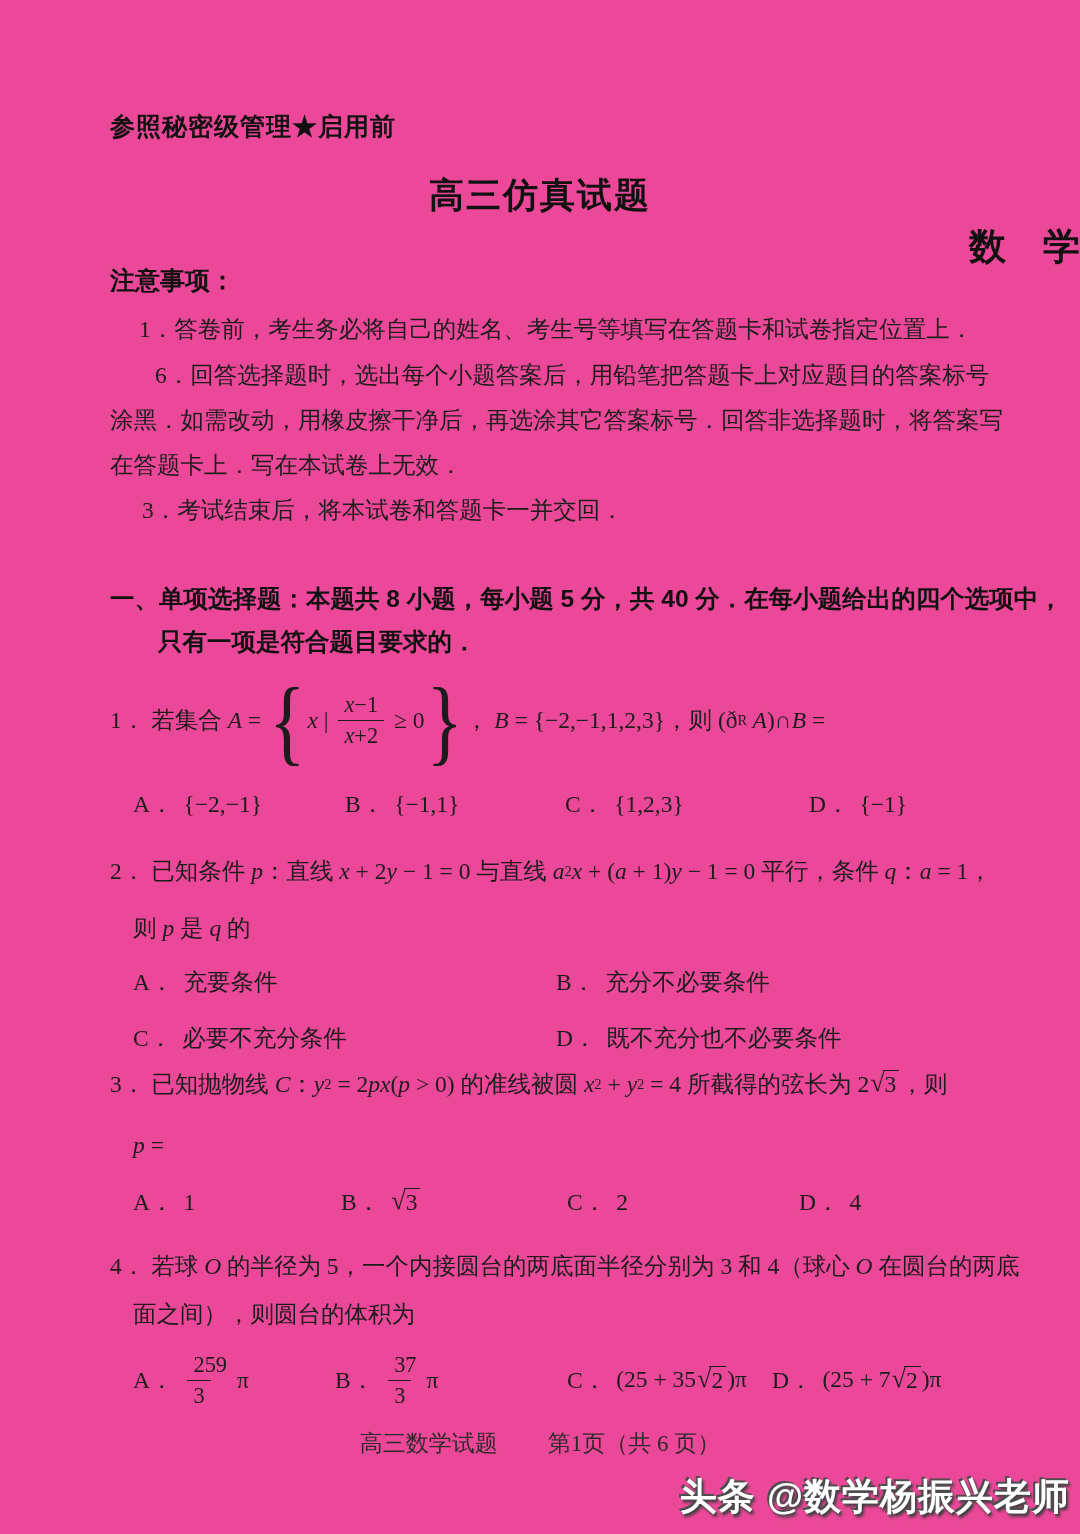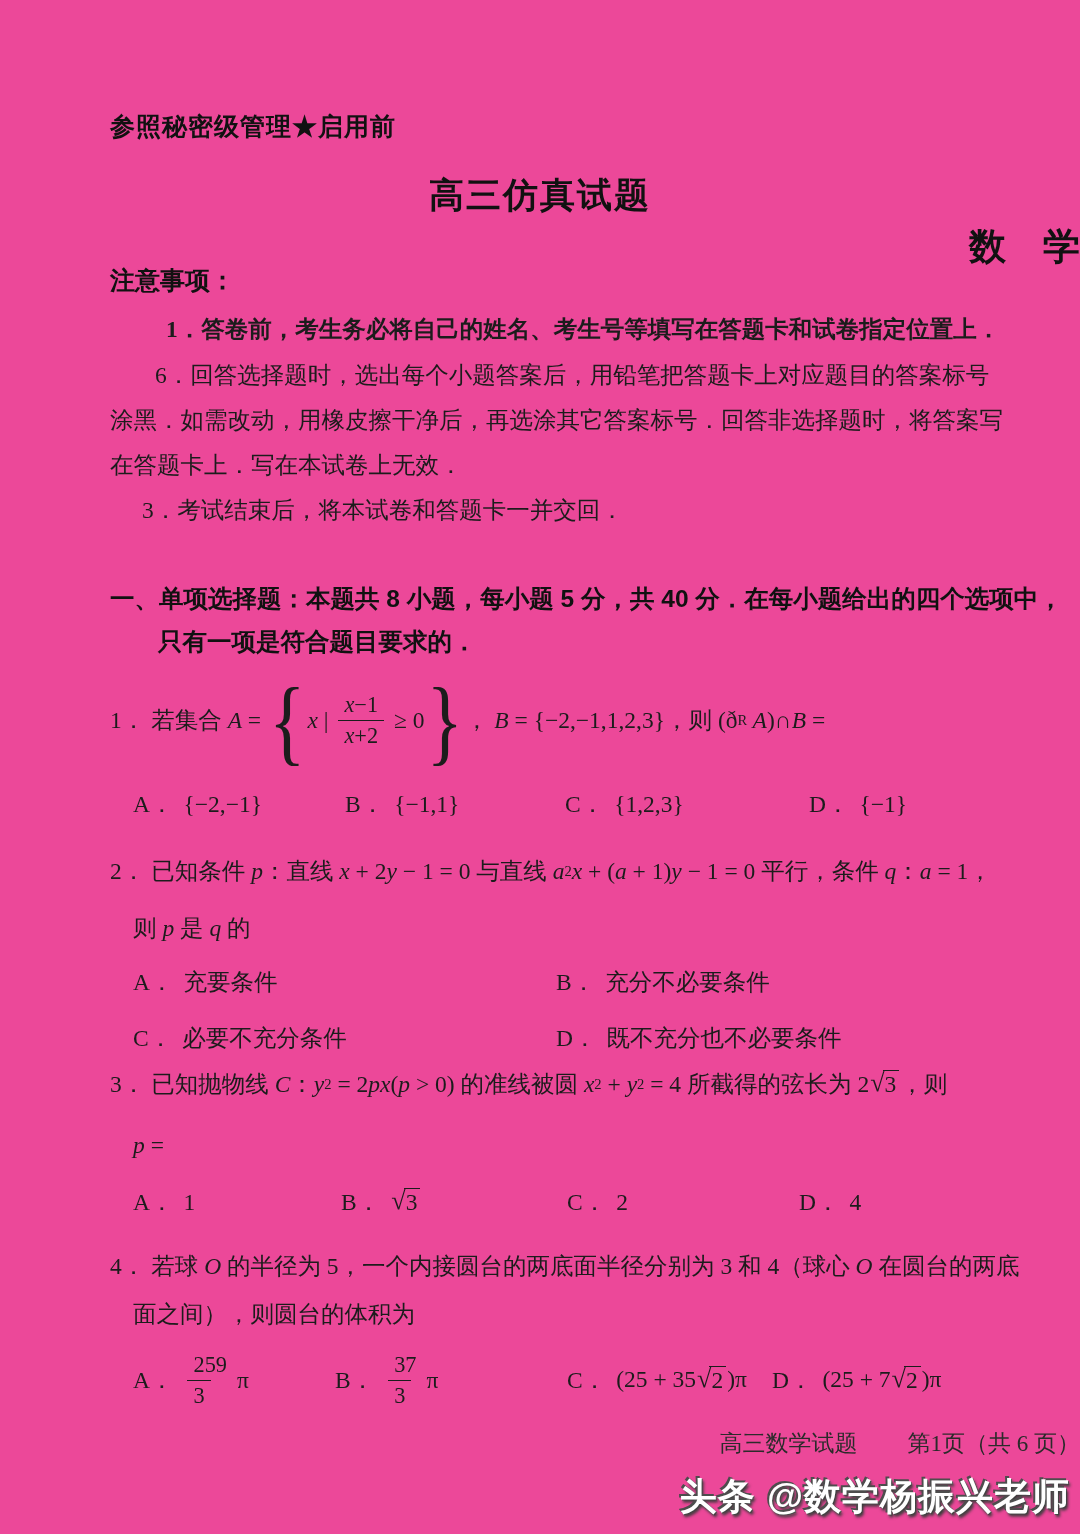--- a/index.html
+++ b/index.html
@@ -13,21 +13,21 @@
     font-size:23.5px;
     overflow:hidden;
   }
   .hei{font-family:"Liberation Sans", sans-serif;font-weight:700;color:#111;}
   .abs{position:absolute;}
   .classification{left:110px;top:110px;font-size:25px;letter-spacing:1px;}
   .title{left:0;top:172px;width:100%;text-align:center;font-size:35px;letter-spacing:2px;}
   .subject{left:0;top:222px;width:100%;text-align:right;font-size:37px;}
   .notes-heading{left:110px;top:264px;font-size:25px;}
   .bodyline{white-space:pre;}
-  .n1{left:166px;top:313px;font-weight:bold;}
+  .n1{left:139px;top:313px;}
   .n2{left:155px;top:359px;}
   .n3{left:110px;top:404px;}
   .n4{left:110px;top:449px;}
   .n5{left:142px;top:494px;}
   .sec1{left:110px;top:582px;font-size:24.5px;}
   .sec2{left:158px;top:625px;font-size:24.5px;}
 
   .stem{display:flex;align-items:center;white-space:pre;}
   .qnum{margin-right:6px;}
   .tok{display:inline-flex;align-items:center;}
@@ -62,21 +62,21 @@
   .sup{font-size:62%;vertical-align:super;line-height:0;}
   .sub{font-size:62%;vertical-align:sub;line-height:0;}
   .bigbrace{font-size:76px;line-height:0;font-weight:400;padding:0 2px;display:inline-block;transform:scaleY(1.25);}
   .frac{display:inline-flex;flex-direction:column;align-items:flex-start;text-align:center;margin:0 4px;font-size:95%;}
   .frac .num,.frac .den{display:block;padding:0 6px;line-height:1.3;}
   .frac .den{border-top:1.6px solid currentColor;}
   .sqrt{display:inline-flex;align-items:flex-start;margin:0 1px;}
   .sqrt .rad{font-size:1.12em;line-height:1;margin-right:-2px;}
   .sqrt .rcand{border-top:1.7px solid currentColor;line-height:1.05;padding:1px 3px 2px 2px;}
 
-  .footer{left:0;top:1428px;width:100%;display:flex;justify-content:flex-end;gap:50px;font-size:23px;color:#2b2b2b;}
+  .footer{left:0;top:1428px;width:100%;display:flex;justify-content:center;gap:50px;font-size:23px;color:#2b2b2b;}
   .watermark{
     right:10px;bottom:12px;
     font-family:"Liberation Sans", sans-serif;font-weight:700;
     font-size:37px;color:#ffffff;letter-spacing:1px;
     text-shadow:-2px -2px 0 #4d4d4d, 2px 3px 3px #3c3c3c, 1px 1px 0 #5a5a5a;
   }
 </style>
 </head>
 <body>
 

